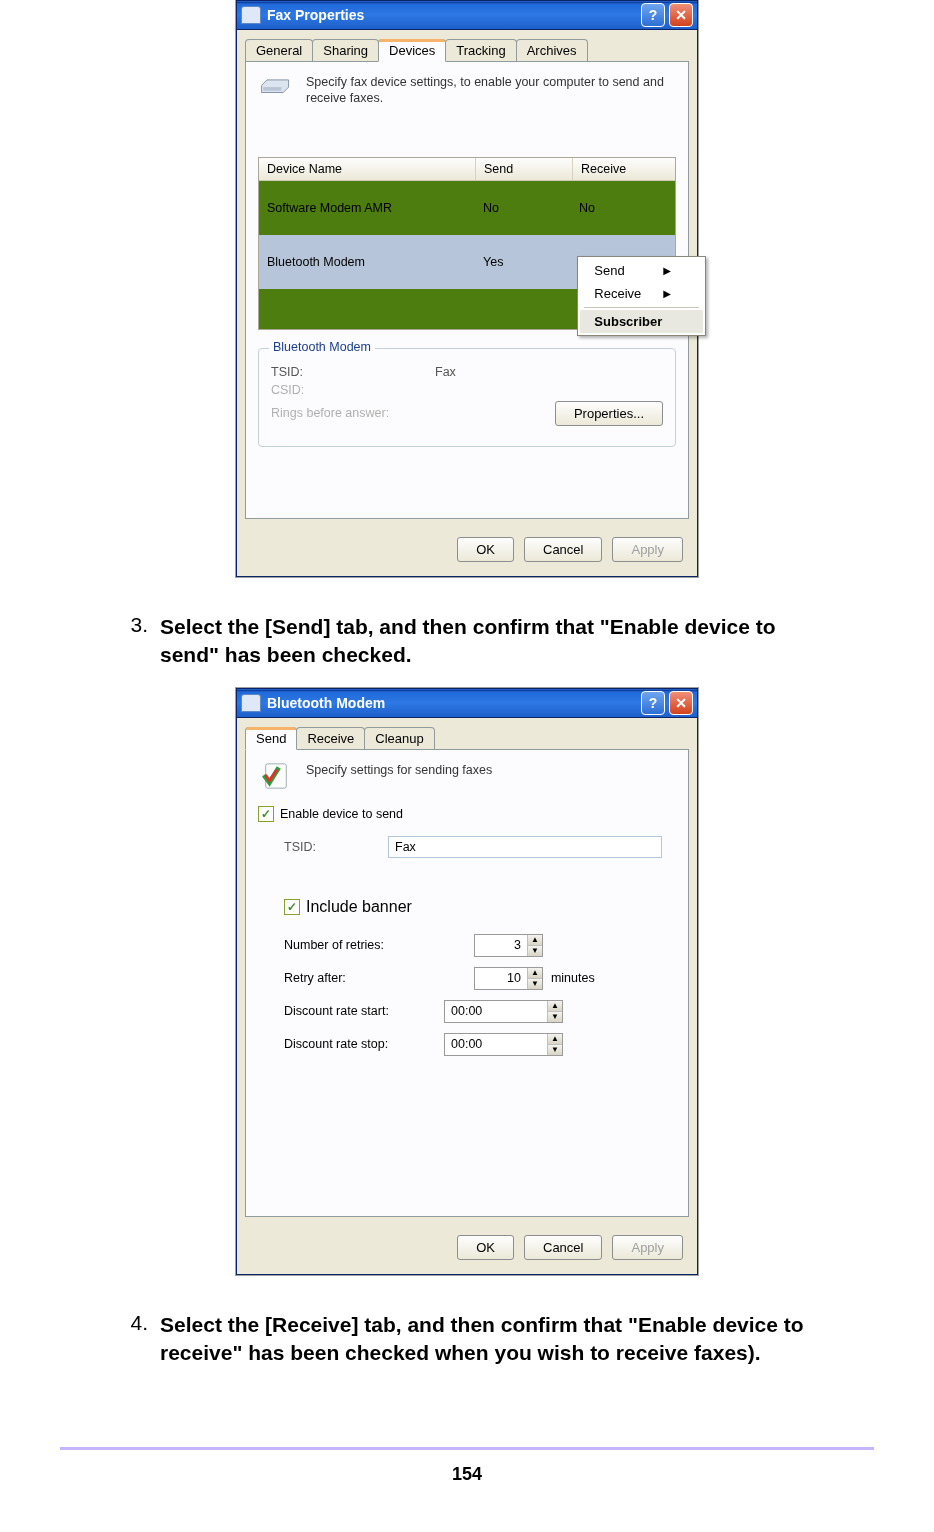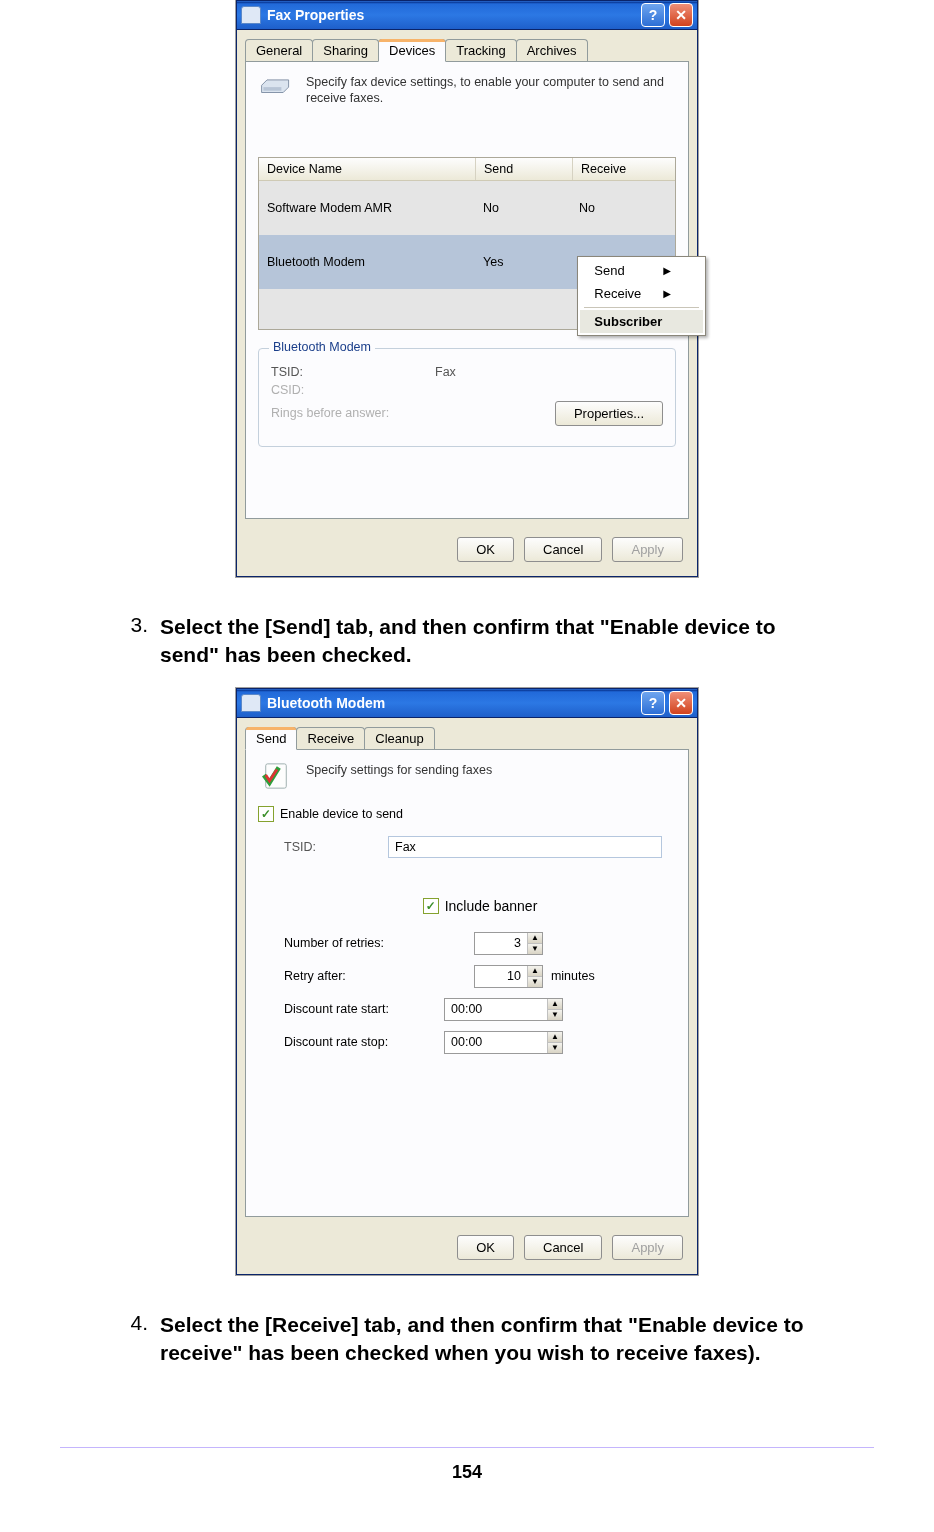--- a/index.html
+++ b/index.html
@@ -13,21 +13,21 @@
 .tb-help{background:linear-gradient(#6ea5ef,#2d6fd6);}
 .tb-close{background:linear-gradient(#f08f78,#d1421e);}
 .tabs{display:flex;padding:8px 8px 0 8px;gap:0;}
 .tab{background:#ece9d8;border:1px solid #919b9c;border-bottom:none;border-radius:4px 4px 0 0;padding:3px 10px;font-size:13px;position:relative;top:1px;margin-right:-1px;cursor:default;}
 .tab.active{background:#fcfcfe;border-bottom:1px solid #fcfcfe;z-index:2;}
 .tab.active::before{content:"";position:absolute;left:0;right:0;top:-1px;height:3px;background:#f7b36a;border-radius:3px 3px 0 0;}
 .tab-panel{background:#fcfcfe;border:1px solid #919b9c;margin:0 8px 8px 8px;padding:12px 12px 24px 12px;min-height:200px;position:relative;}
 .info-row{display:flex;align-items:flex-start;gap:12px;margin-bottom:16px;}
 .info-icon{width:36px;height:28px;flex:none;}
 .info-text{font-size:12.5px;color:#333;line-height:1.3;}
-.tbl{border:1px solid #aca899;background:#e5e5e5;font-size:12.5px;}
+.tbl{border:1px solid #aca899;background:#4d7c0f;font-size:12.5px;}
 .tbl-head{display:flex;background:linear-gradient(#fdfdfd,#ece9d8);border-bottom:1px solid #cfcab5;}
 .tbl-head .th{padding:4px 8px;border-right:1px solid #d6d2c2;}
 .tbl-row{display:flex;padding:18px 0;}
 .tbl-row .td{padding:2px 8px;}
 .tbl-row.sel{background:#b6c5d9;}
 .fieldset{border:1px solid #c4d0dc;border-radius:4px;margin-top:18px;padding:12px 12px 16px 12px;position:relative;}
 .fieldset .legend{position:absolute;top:-9px;left:10px;background:#fcfcfe;padding:0 4px;color:#1a3e8a;font-size:12.5px;}
 .kv{display:flex;align-items:center;font-size:12.5px;color:#555;margin:4px 0;gap:24px;}
 .kv .k{width:140px;}
 .btn{background:linear-gradient(#fdfdfd,#ece9d8);border:1px solid #8e8e8e;border-radius:3px;padding:4px 18px;font-size:13px;font-family:inherit;color:#000;cursor:default;}
@@ -42,21 +42,21 @@
 .chk.checked::after{content:"✓";color:#3b8f2a;font-size:12px;font-weight:bold;line-height:1;}
 .txt-input{border:1px solid #b5c7de;background:#fff;padding:3px 6px;font-size:12.5px;font-family:inherit;}
 .spin{display:flex;border:1px solid #9a9a9a;background:#fff;align-items:center;}
 .spin input{border:none;width:56px;text-align:right;padding:3px 6px;font-family:inherit;font-size:12.5px;}
 .spin .ud{display:flex;flex-direction:column;border-left:1px solid #c0c0c0;}
 .spin .ud span{font-size:8px;line-height:1;padding:1px 3px;background:linear-gradient(#f4f3ee,#d9d4c5);border-bottom:1px solid #c0c0c0;}
 .spin .ud span:last-child{border-bottom:none;}
 .step{display:flex;gap:12px;margin:36px 40px 18px 62px;}
 .step .num{font-size:21px;width:26px;text-align:right;flex:none;}
 .step .txt{font-size:21px;font-weight:bold;line-height:1.35;}
-.pgnum{text-align:center;font-weight:bold;font-size:18px;border-top:1px solid #c4b5fd;padding-top:14px;margin-top:80px;}
+.pgnum{text-align:center;font-weight:bold;font-size:18px;border-top:3px solid #c4b5fd;padding-top:14px;margin-top:80px;}
 </style>
 </head>
 <body>
 
 <div class="page">
 
   <div class="fig-wrap">
     <div class="xp-window" style="width:460px;">
       <div class="titlebar">
         <span class="tb-icon"></span>
@@ -171,21 +171,21 @@
           <span>Enable device to send</span>
         </label>
 
         <div style="margin-left:26px;">
           <div class="kv">
               <span class="k" style="width:80px;">TSID:</span>
             <input class="txt-input" style="width: 260px;" value="Fax">
           </div>
         </div>
 
-        <label style="display:flex;align-items:center;font-size:14px;margin:40px 0 18px 26px;justify-content:center;">
+        <label style="display:flex;align-items:center;font-size:16px;margin:40px 0 18px 26px;">
           <span class="chk checked"></span>
           <span>Include banner</span>
         </label>
 
         <div style="margin-left:26px;font-size:12.5px;">
           <div style="display:flex;align-items:center;margin:10px 0;">
             <span style="width:190px;">Number of retries:</span>
             <div class="spin">
               <input style="width: 40px;" value="3">
               <div class="ud">

